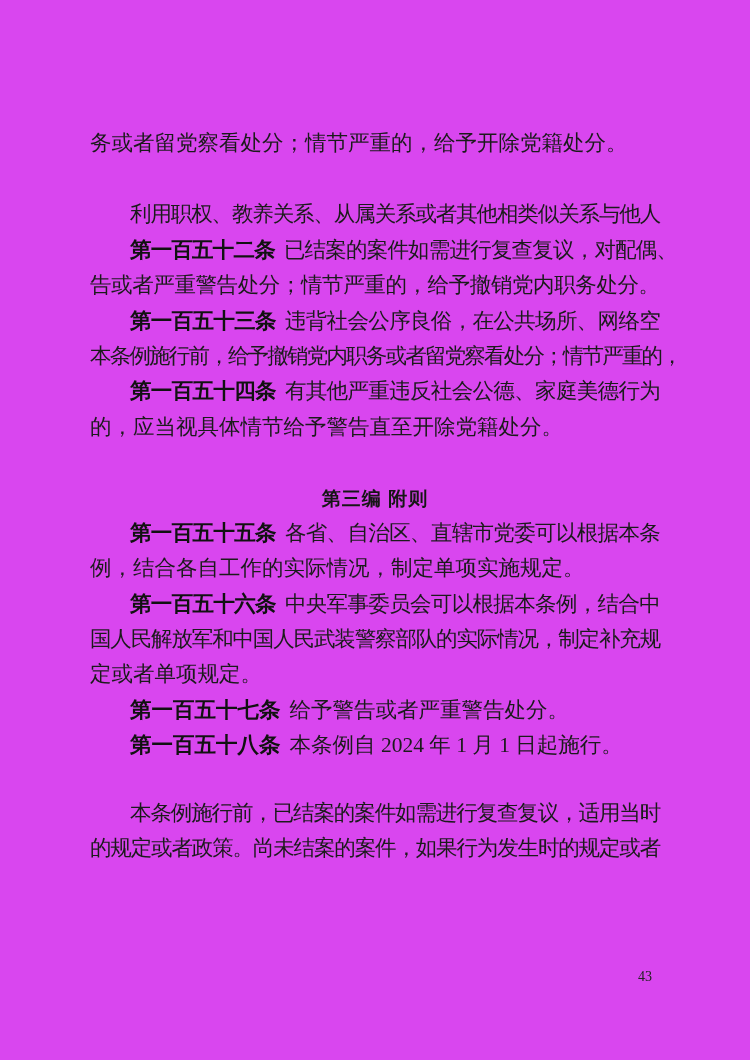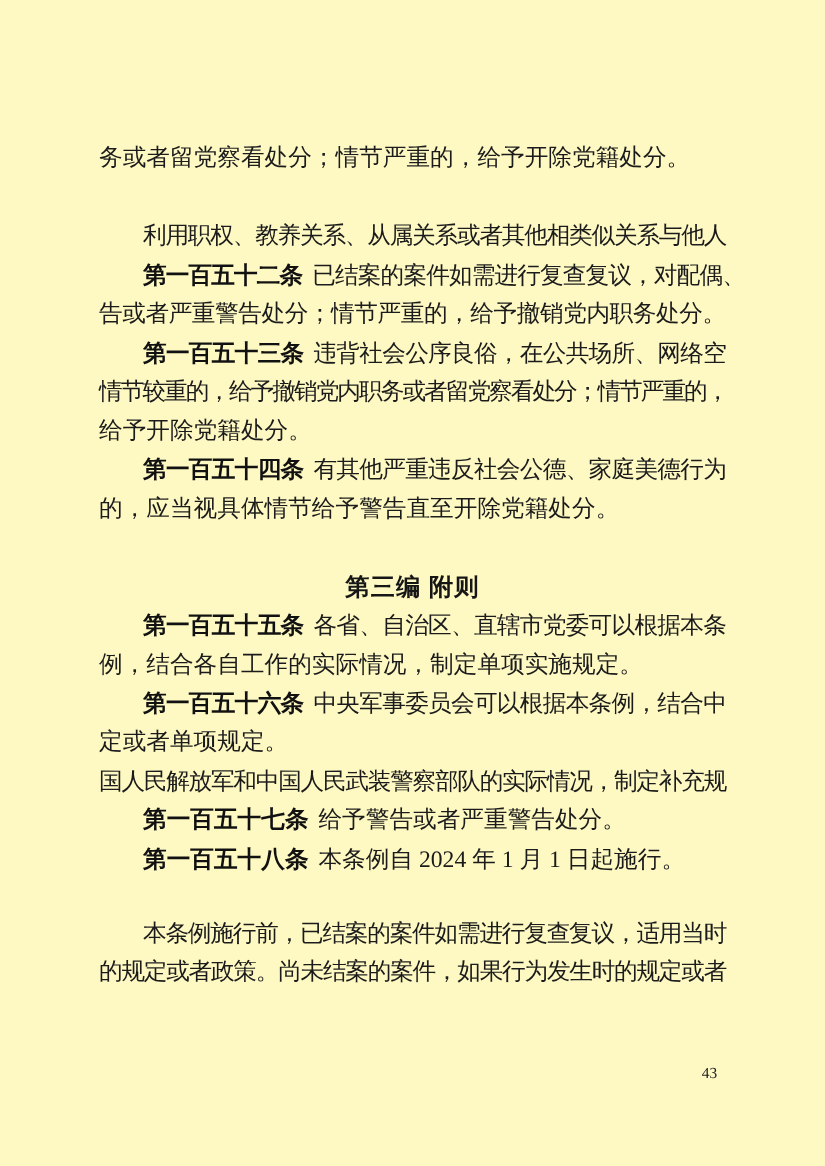--- a/index.html
+++ b/index.html
@@ -6,21 +6,21 @@
   html, body { width: 750px; height: 1060px; }
   body {
     background: #ffffff;
     font-family: "Liberation Serif", "DejaVu Serif", serif;
     color: #1b1b1b;
   }
   .page {
     position: relative;
     width: 750px;
     height: 1060px;
-    background: #fef9c3;
+    background: #d946ef;
     overflow: hidden;
   }
   .content {
     position: absolute;
     left: 90px;
     top: 126px;
     width: 570px;
   }
   .t-line {
     height: 35.4px;
@@ -39,21 +39,21 @@
     color: #111;
     margin-right: 9px;
   }
   .heading {
     height: 35.4px;
     line-height: 35.4px;
     margin-top: 35.4px;
     text-align: center;
     font-family: "Liberation Sans", "DejaVu Sans", sans-serif;
     font-weight: bold;
-    font-size: 22px;
+    font-size: 19px;
     color: #161616;
     letter-spacing: 1px;
   }
   .page-number {
     position: absolute;
     top: 969px;
     right: 98px;
     font-size: 14px;
     color: #222;
   }
@@ -69,37 +69,36 @@
 
 
   <div class="t-line indent fill" style="letter-spacing: -0.8px;"><span class="pre">第一百五十二条</span><span class="txt">已结案的案件如需进行复查复议，对配偶、</span></div>
 
 
   <div class="t-line" style="letter-spacing: -0.4px;"><span class="txt">告或者严重警告处分；情节严重的，给予撤销党内职务处分。</span></div>
 
   <div class="t-line indent fill" style="letter-spacing: -0.8px;"><span class="pre">第一百五十三条</span><span class="txt">违背社会公序良俗，在公共场所、网络空</span></div>
 
 
-  <div class="t-line fill" style="letter-spacing: -1.8px;"><span class="txt">情节较重的，给予撤销党内职务或者留党察看处分；情节严重的，</span></div>
+  <div class="t-line fill" style="letter-spacing: -1.8px;"><span class="txt">本条例施行前，给予撤销党内职务或者留党察看处分；情节严重的，</span></div>
 
-  <div class="t-line"><span class="txt">给予开除党籍处分。</span></div>
 
   <div class="t-line indent fill" style="letter-spacing: -0.8px;"><span class="pre">第一百五十四条</span><span class="txt">有其他严重违反社会公德、家庭美德行为</span></div>
 
   <div class="t-line"><span class="txt">的，应当视具体情节给予警告直至开除党籍处分。</span></div>
 <div class="heading">第三编 附则</div>
   <div class="t-line indent fill" style="letter-spacing: -0.8px;"><span class="pre">第一百五十五条</span><span class="txt">各省、自治区、直辖市党委可以根据本条</span></div>
 
   <div class="t-line"><span class="txt">例，结合各自工作的实际情况，制定单项实施规定。</span></div>
 
   <div class="t-line indent fill" style="letter-spacing: -0.8px;"><span class="pre">第一百五十六条</span><span class="txt">中央军事委员会可以根据本条例，结合中</span></div>
 
+  <div class="t-line fill" style="letter-spacing: -1.2px;"><span class="txt">国人民解放军和中国人民武装警察部队的实际情况，制定补充规</span></div>
+
   <div class="t-line"><span class="txt">定或者单项规定。</span></div>
-
-  <div class="t-line fill" style="letter-spacing: -1.2px;"><span class="txt">国人民解放军和中国人民武装警察部队的实际情况，制定补充规</span></div>
 
   <div class="t-line indent"><span class="pre">第一百五十七条</span><span class="txt">给予警告或者严重警告处分。</span></div>
 
   <div class="t-line indent"><span class="pre">第一百五十八条</span><span class="txt">本条例自 2024 年 1 月 1 日起施行。</span></div>
 
   <div class="t-line indent fill" style="letter-spacing: -1.2px; margin-top: 32px;"><span class="txt">本条例施行前，已结案的案件如需进行复查复议，适用当时</span></div>
 
   <div class="t-line fill" style="letter-spacing: -1.2px;"><span class="txt">的规定或者政策。尚未结案的案件，如果行为发生时的规定或者</span></div>
 </div>
   <div class="page-number">43</div>

